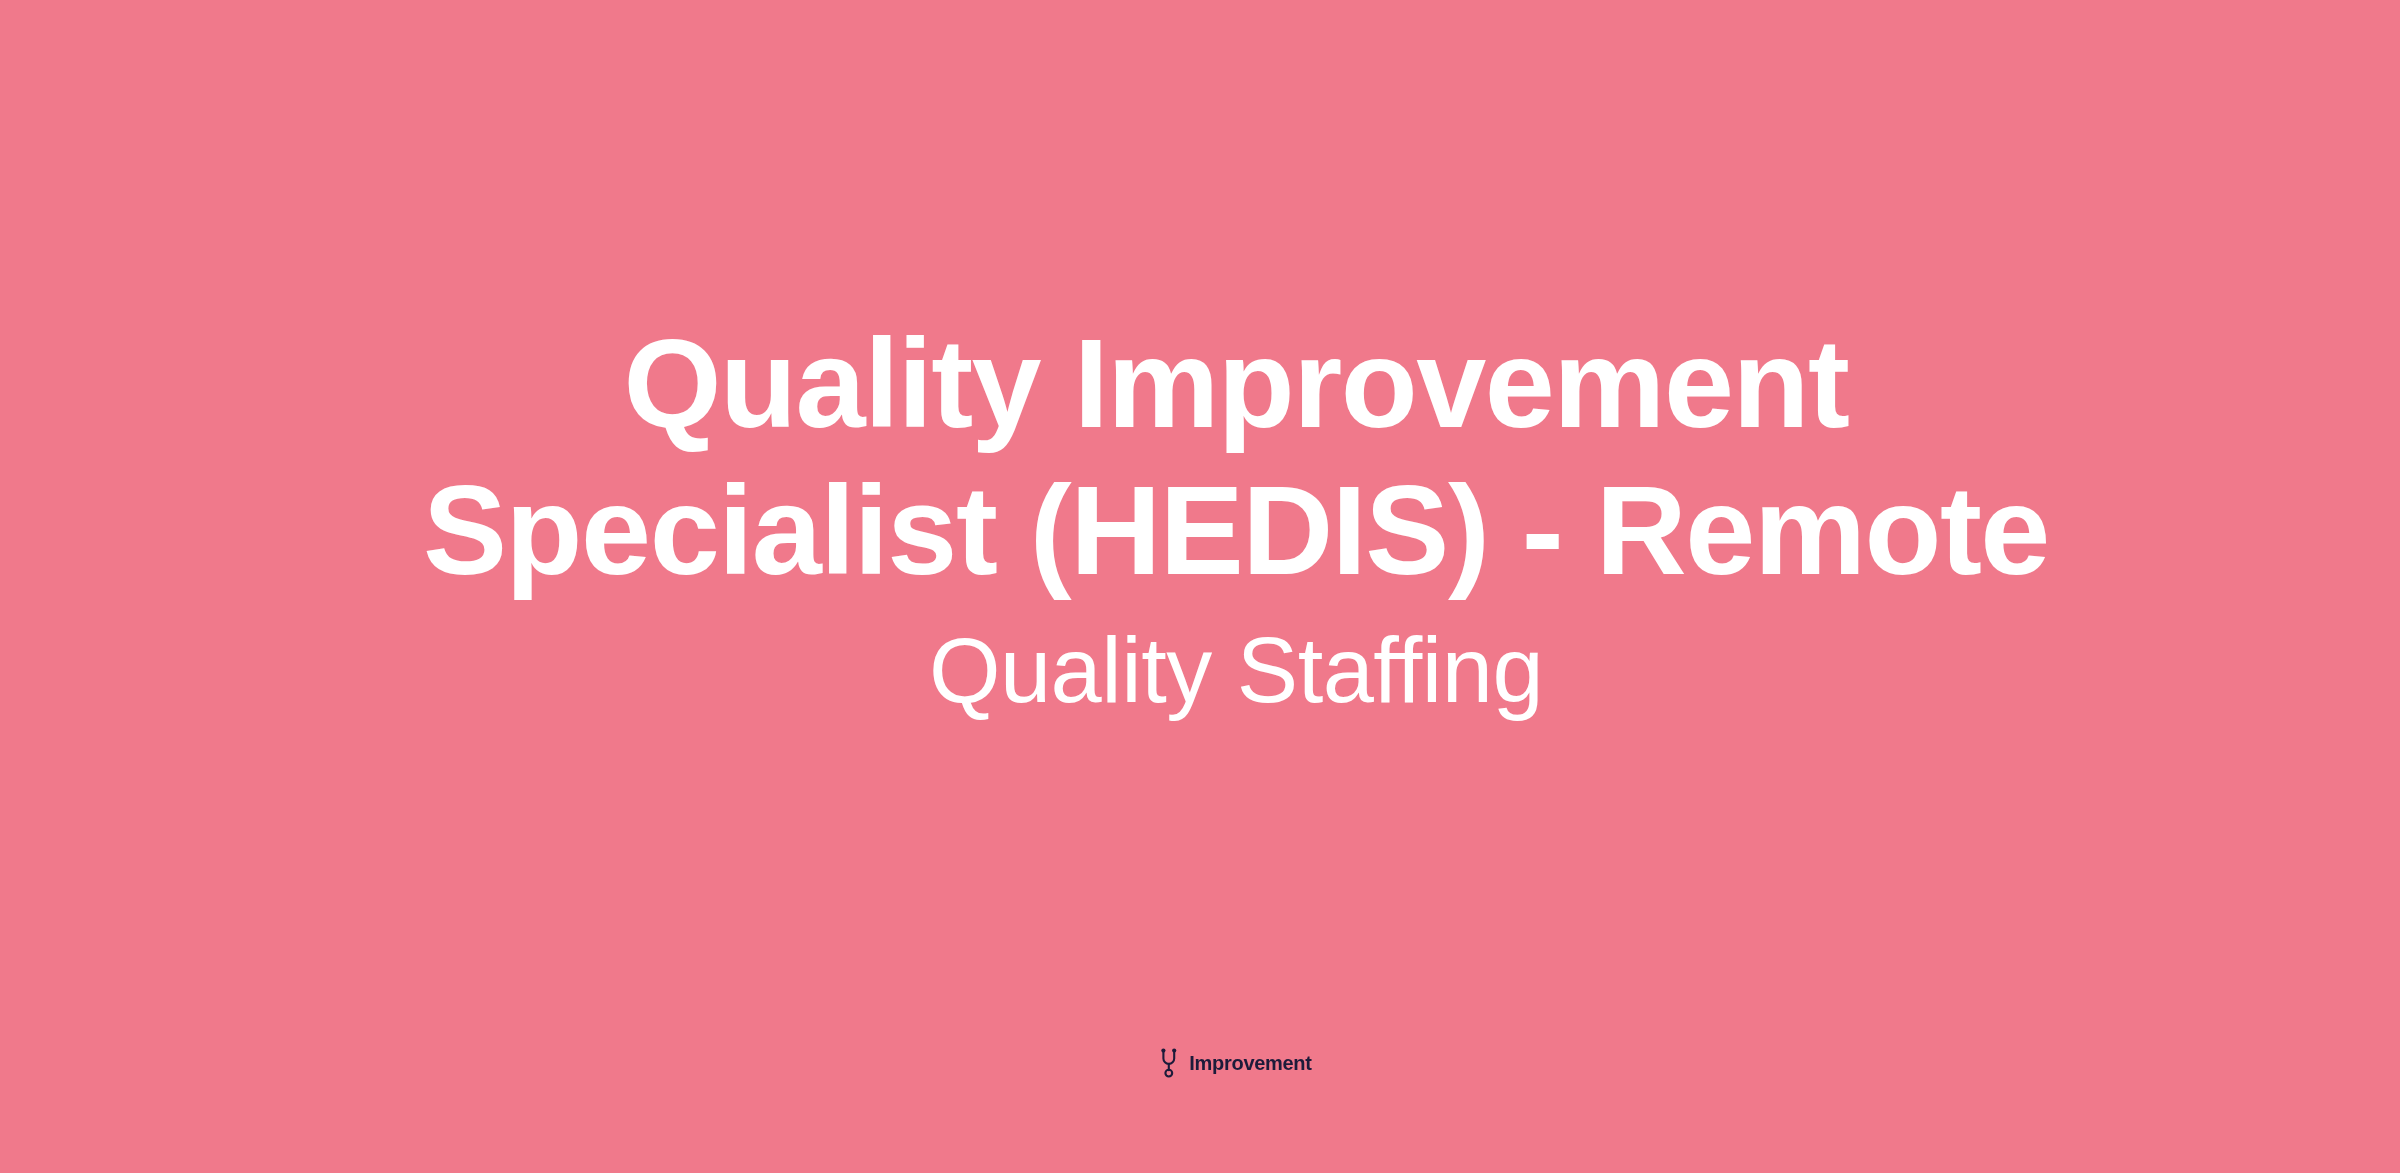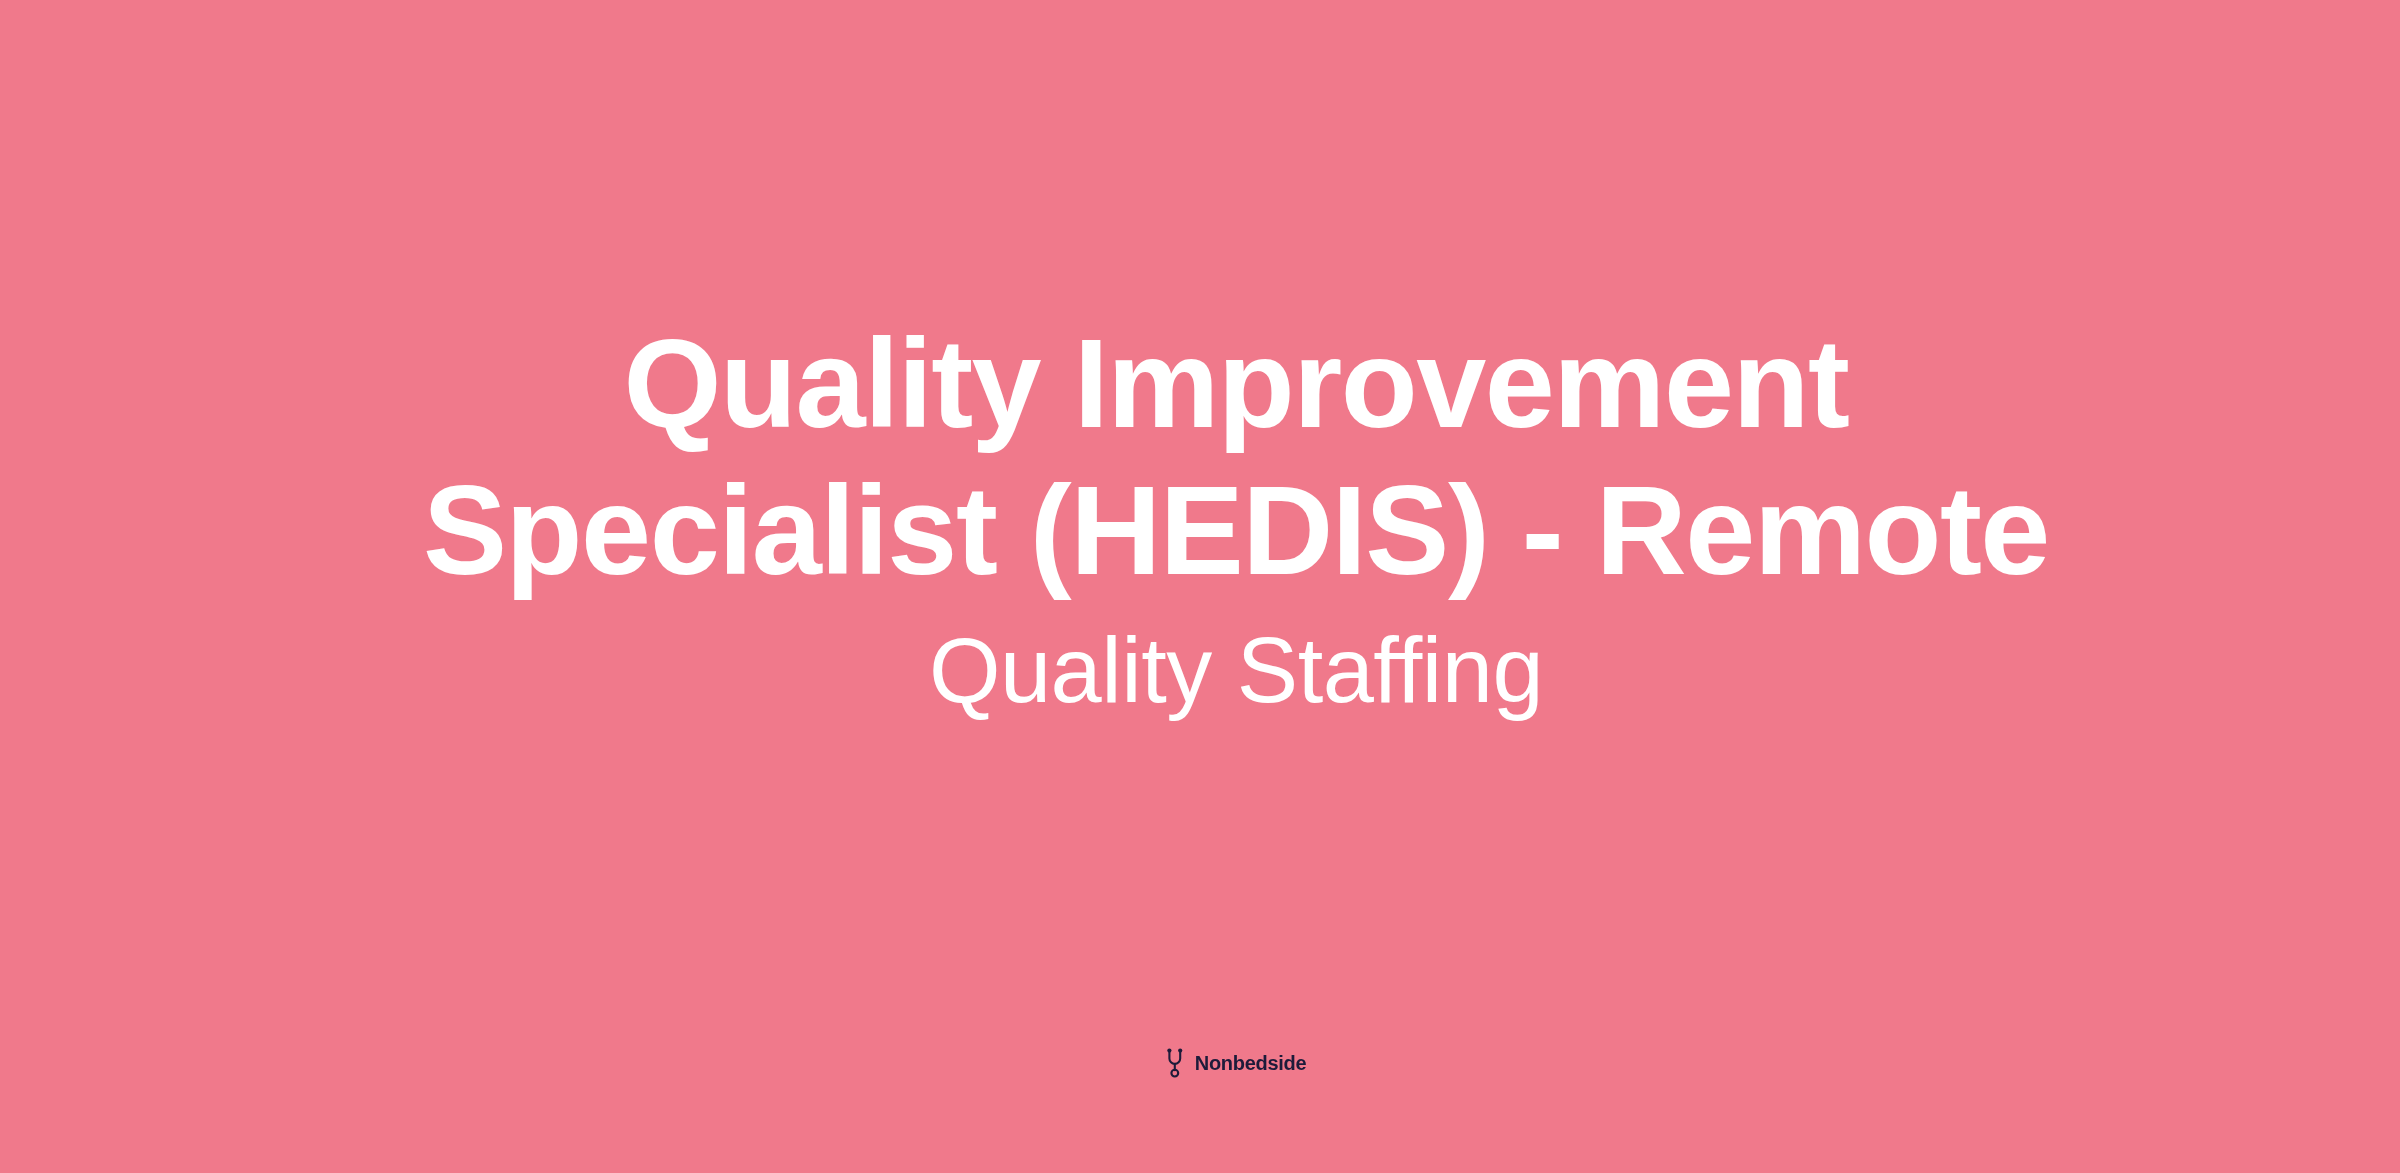--- a/index.html
+++ b/index.html
@@ -105,16 +105,16 @@
         <circle cx="3.4" cy="2.6" r="2.1" fill="#1d1b3a"></circle>
         <circle cx="14.2" cy="2.6" r="2.1" fill="#1d1b3a"></circle>
 
         <path d="M3.4 3.6 L3.4 10.5 A5.4 5.4 0 0 0 14.2 10.5 L14.2 3.6" fill="none" stroke="#1d1b3a" stroke-width="2.1" stroke-linecap="round"></path>
 
         <path d="M8.8 16.1 L8.8 22.2" fill="none" stroke="#1d1b3a" stroke-width="2.1" stroke-linecap="round"></path>
 
         <circle cx="8.8" cy="25.1" r="3.4" fill="none" stroke="#1d1b3a" stroke-width="2.1"></circle>
       </svg>
     </span>
-    <span class="brand-name">Nonbedside</span>
+    <span class="brand-name">Improvement</span>
   </div>
 
 </div>
 
 </body></html>

